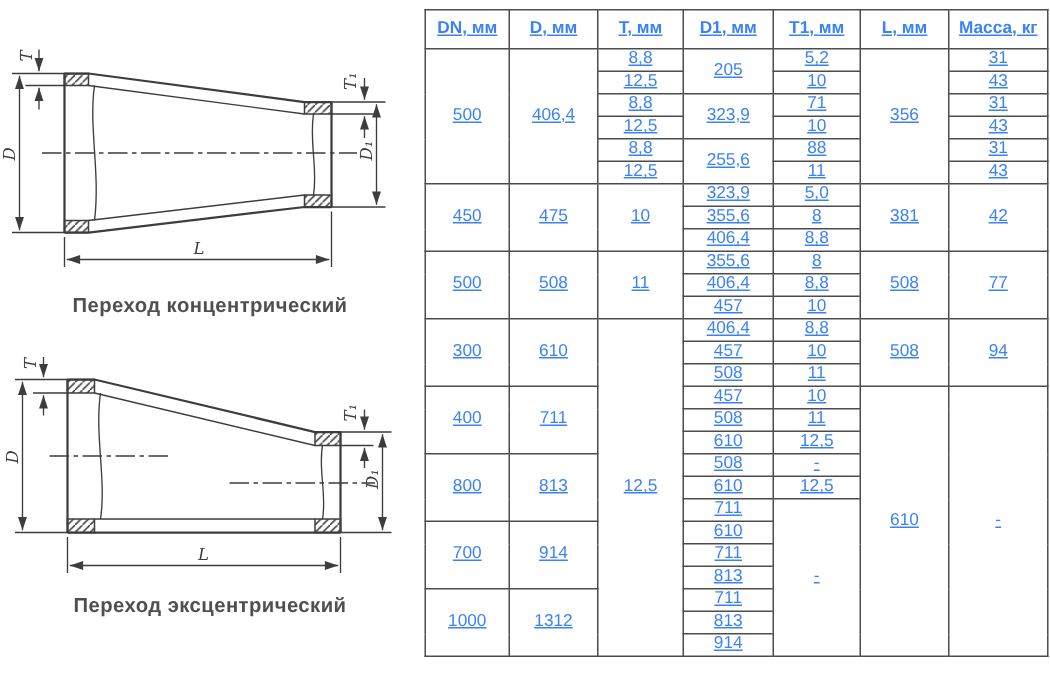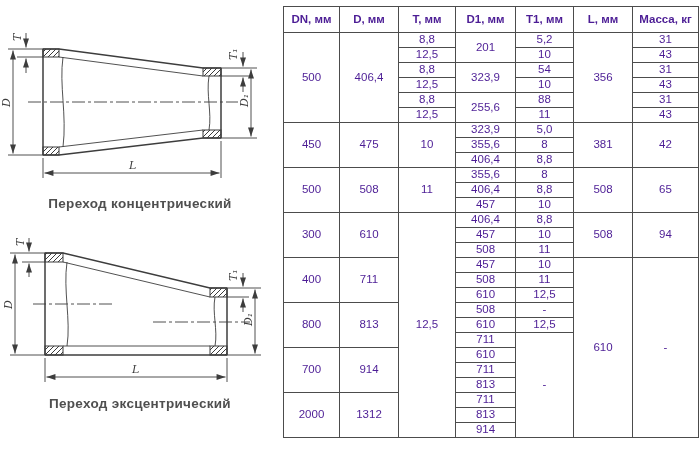--- a/index.html
+++ b/index.html
@@ -5,21 +5,21 @@
   html,body{margin:0;padding:0;background:#fff;}
   body{width:700px;height:450px;overflow:hidden;}
   .stage{position:relative;width:700px;height:450px;font-family:"Liberation Sans",sans-serif;background:#fff;}
   svg.drawings{position:absolute;left:0;top:0;}
   .outline{stroke:#3d3d3d;stroke-width:1.5;fill:none;stroke-linejoin:miter;}
   .thin{stroke:#3d3d3d;stroke-width:0.9;fill:none;}
   .hatchbox{stroke:#3d3d3d;stroke-width:1;fill:url(#hatch);}
   .cline{stroke:#3d3d3d;stroke-width:0.9;fill:none;stroke-dasharray:13 3 3 3;}
   .dimlabel{font-family:"DejaVu Serif",serif;font-style:italic;font-size:11px;fill:#3d3d3d;}
   .caption{font-family:"Liberation Sans",sans-serif;font-weight:bold;font-size:13.5px;fill:#4f4f4f;letter-spacing:0.3px;text-anchor:middle;}
-  table.dim-table{position:absolute;left:283px;top:6px;border-collapse:collapse;table-layout:fixed;width:415px;color:#4c1d95;}
+  table.dim-table{position:absolute;left:283px;top:6px;border-collapse:collapse;table-layout:fixed;width:415px;color:#3b82f6;text-decoration:underline;}
   table.dim-table th,table.dim-table td{border:1px solid #4c4c4c;text-align:center;vertical-align:middle;padding:0;line-height:1;overflow:hidden;}
   table.dim-table th{height:25px;font-size:11.5px;font-weight:bold;}
   table.dim-table td{height:14px;font-size:11.5px;}
 </style>
 </head>
 <body>
 
 <div class="stage">
 
   <svg class="drawings" width="283" height="450" viewBox="0 0 283 450">
@@ -139,34 +139,34 @@
           <th>T1, мм</th>
           <th>L, мм</th>
           <th>Масса, кг</th>
         </tr>
       </thead>
       <tbody>
         <tr>
           <td rowspan="6">500</td>
           <td rowspan="6">406,4</td>
           <td>8,8</td>
-          <td rowspan="2">201</td>
+          <td rowspan="2">205</td>
           <td>5,2</td>
           <td rowspan="6">356</td>
           <td>31</td>
         </tr>
         <tr>
           <td>12,5</td>
           <td>10</td>
           <td>43</td>
         </tr>
         <tr>
           <td>8,8</td>
           <td rowspan="2">323,9</td>
-          <td>54</td>
+          <td>71</td>
           <td>31</td>
         </tr>
         <tr>
           <td>12,5</td>
           <td>10</td>
           <td>43</td>
         </tr>
         <tr>
           <td>8,8</td>
           <td rowspan="2">255,6</td>
@@ -195,21 +195,21 @@
           <td>406,4</td>
           <td>8,8</td>
         </tr>
         <tr>
           <td rowspan="3">500</td>
           <td rowspan="3">508</td>
           <td rowspan="3">11</td>
           <td>355,6</td>
           <td>8</td>
           <td rowspan="3">508</td>
-          <td rowspan="3">65</td>
+          <td rowspan="3">77</td>
         </tr>
         <tr>
           <td>406,4</td>
           <td>8,8</td>
         </tr>
         <tr>
           <td>457</td>
           <td>10</td>
         </tr>
         <tr>
@@ -264,21 +264,21 @@
           <td rowspan="3">914</td>
           <td>610</td>
         </tr>
         <tr>
           <td>711</td>
         </tr>
         <tr>
           <td>813</td>
         </tr>
         <tr>
-          <td rowspan="3">2000</td>
+          <td rowspan="3">1000</td>
           <td rowspan="3">1312</td>
           <td>711</td>
         </tr>
         <tr>
           <td>813</td>
         </tr>
         <tr>
           <td>914</td>
         </tr>
       </tbody>

